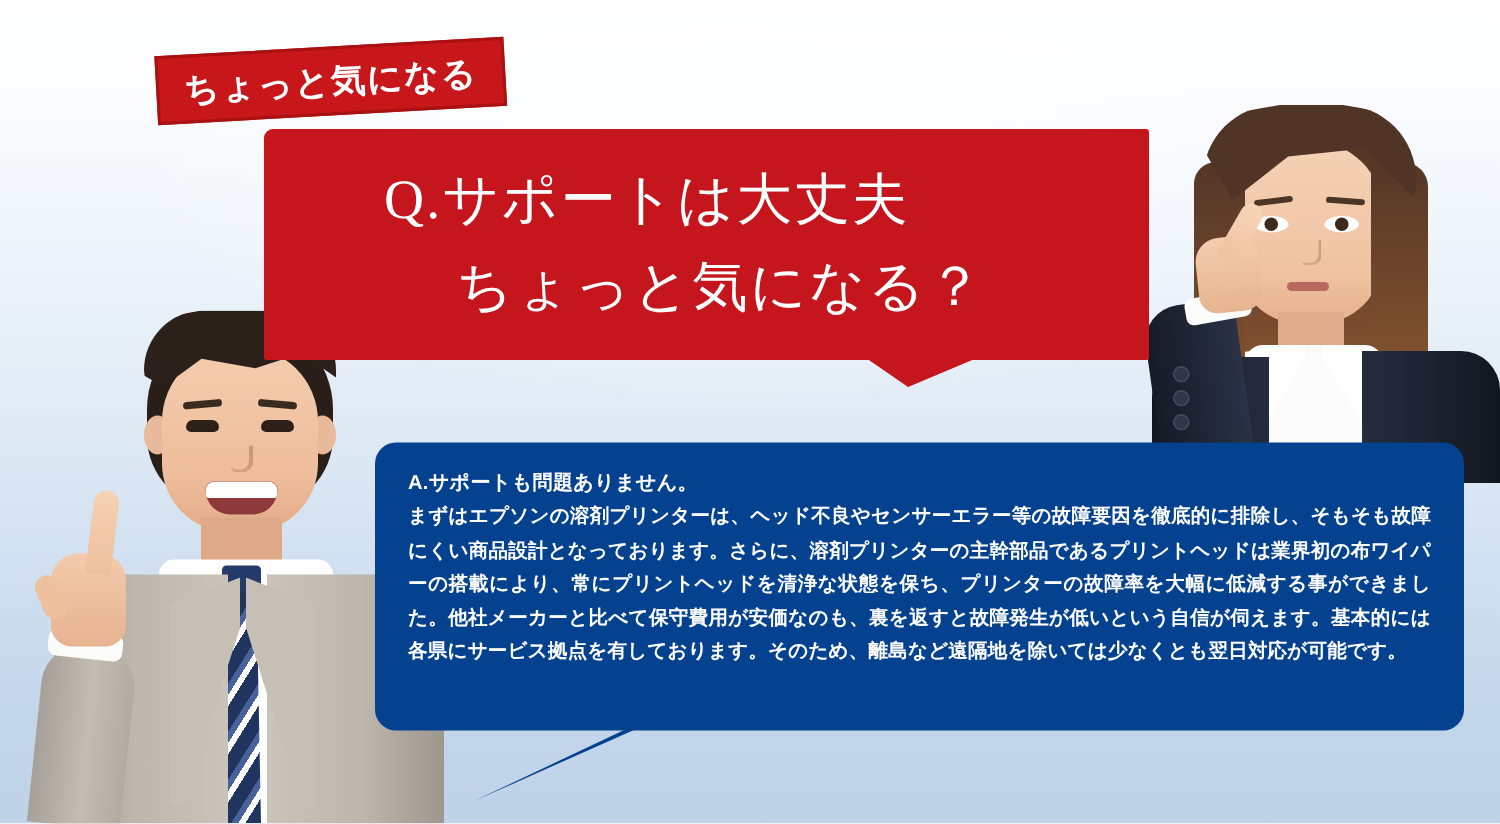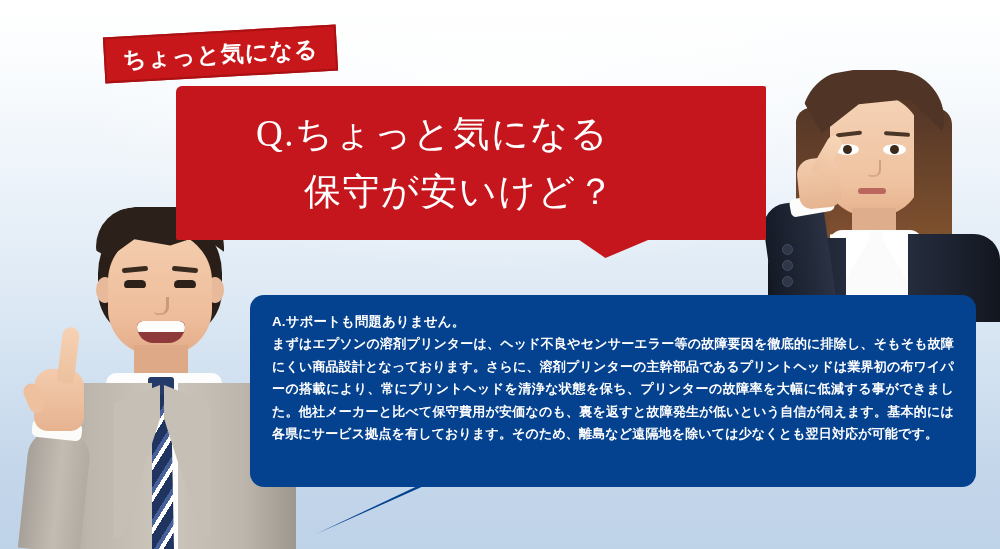--- a/index.html
+++ b/index.html
@@ -450,22 +450,22 @@
     <div class="w-btn b2"></div>
     <div class="w-btn b3"></div>
     <div class="w-cuff"></div>
     <div class="w-hand"></div>
     <div class="w-finger"></div>
   </div>
 
   <div class="q-tail2"></div>
   <div class="q-bubble">
     <div class="q-text">
-      <div class="q-line1">Q.ちょっと気になる</div>
-      <div class="q-line2">保守が安いけど？</div>
+      <div class="q-line1">Q.サポートは大丈夫</div>
+      <div class="q-line2">ちょっと気になる？</div>
     </div>
   </div>
 
   <div class="banner">
     <div class="banner-label">ちょっと気になる</div>
   </div>
 
   <div class="a-tail"></div>
   <div class="a-box">
     <div class="a-lead">A.サポートも問題ありません。</div>

